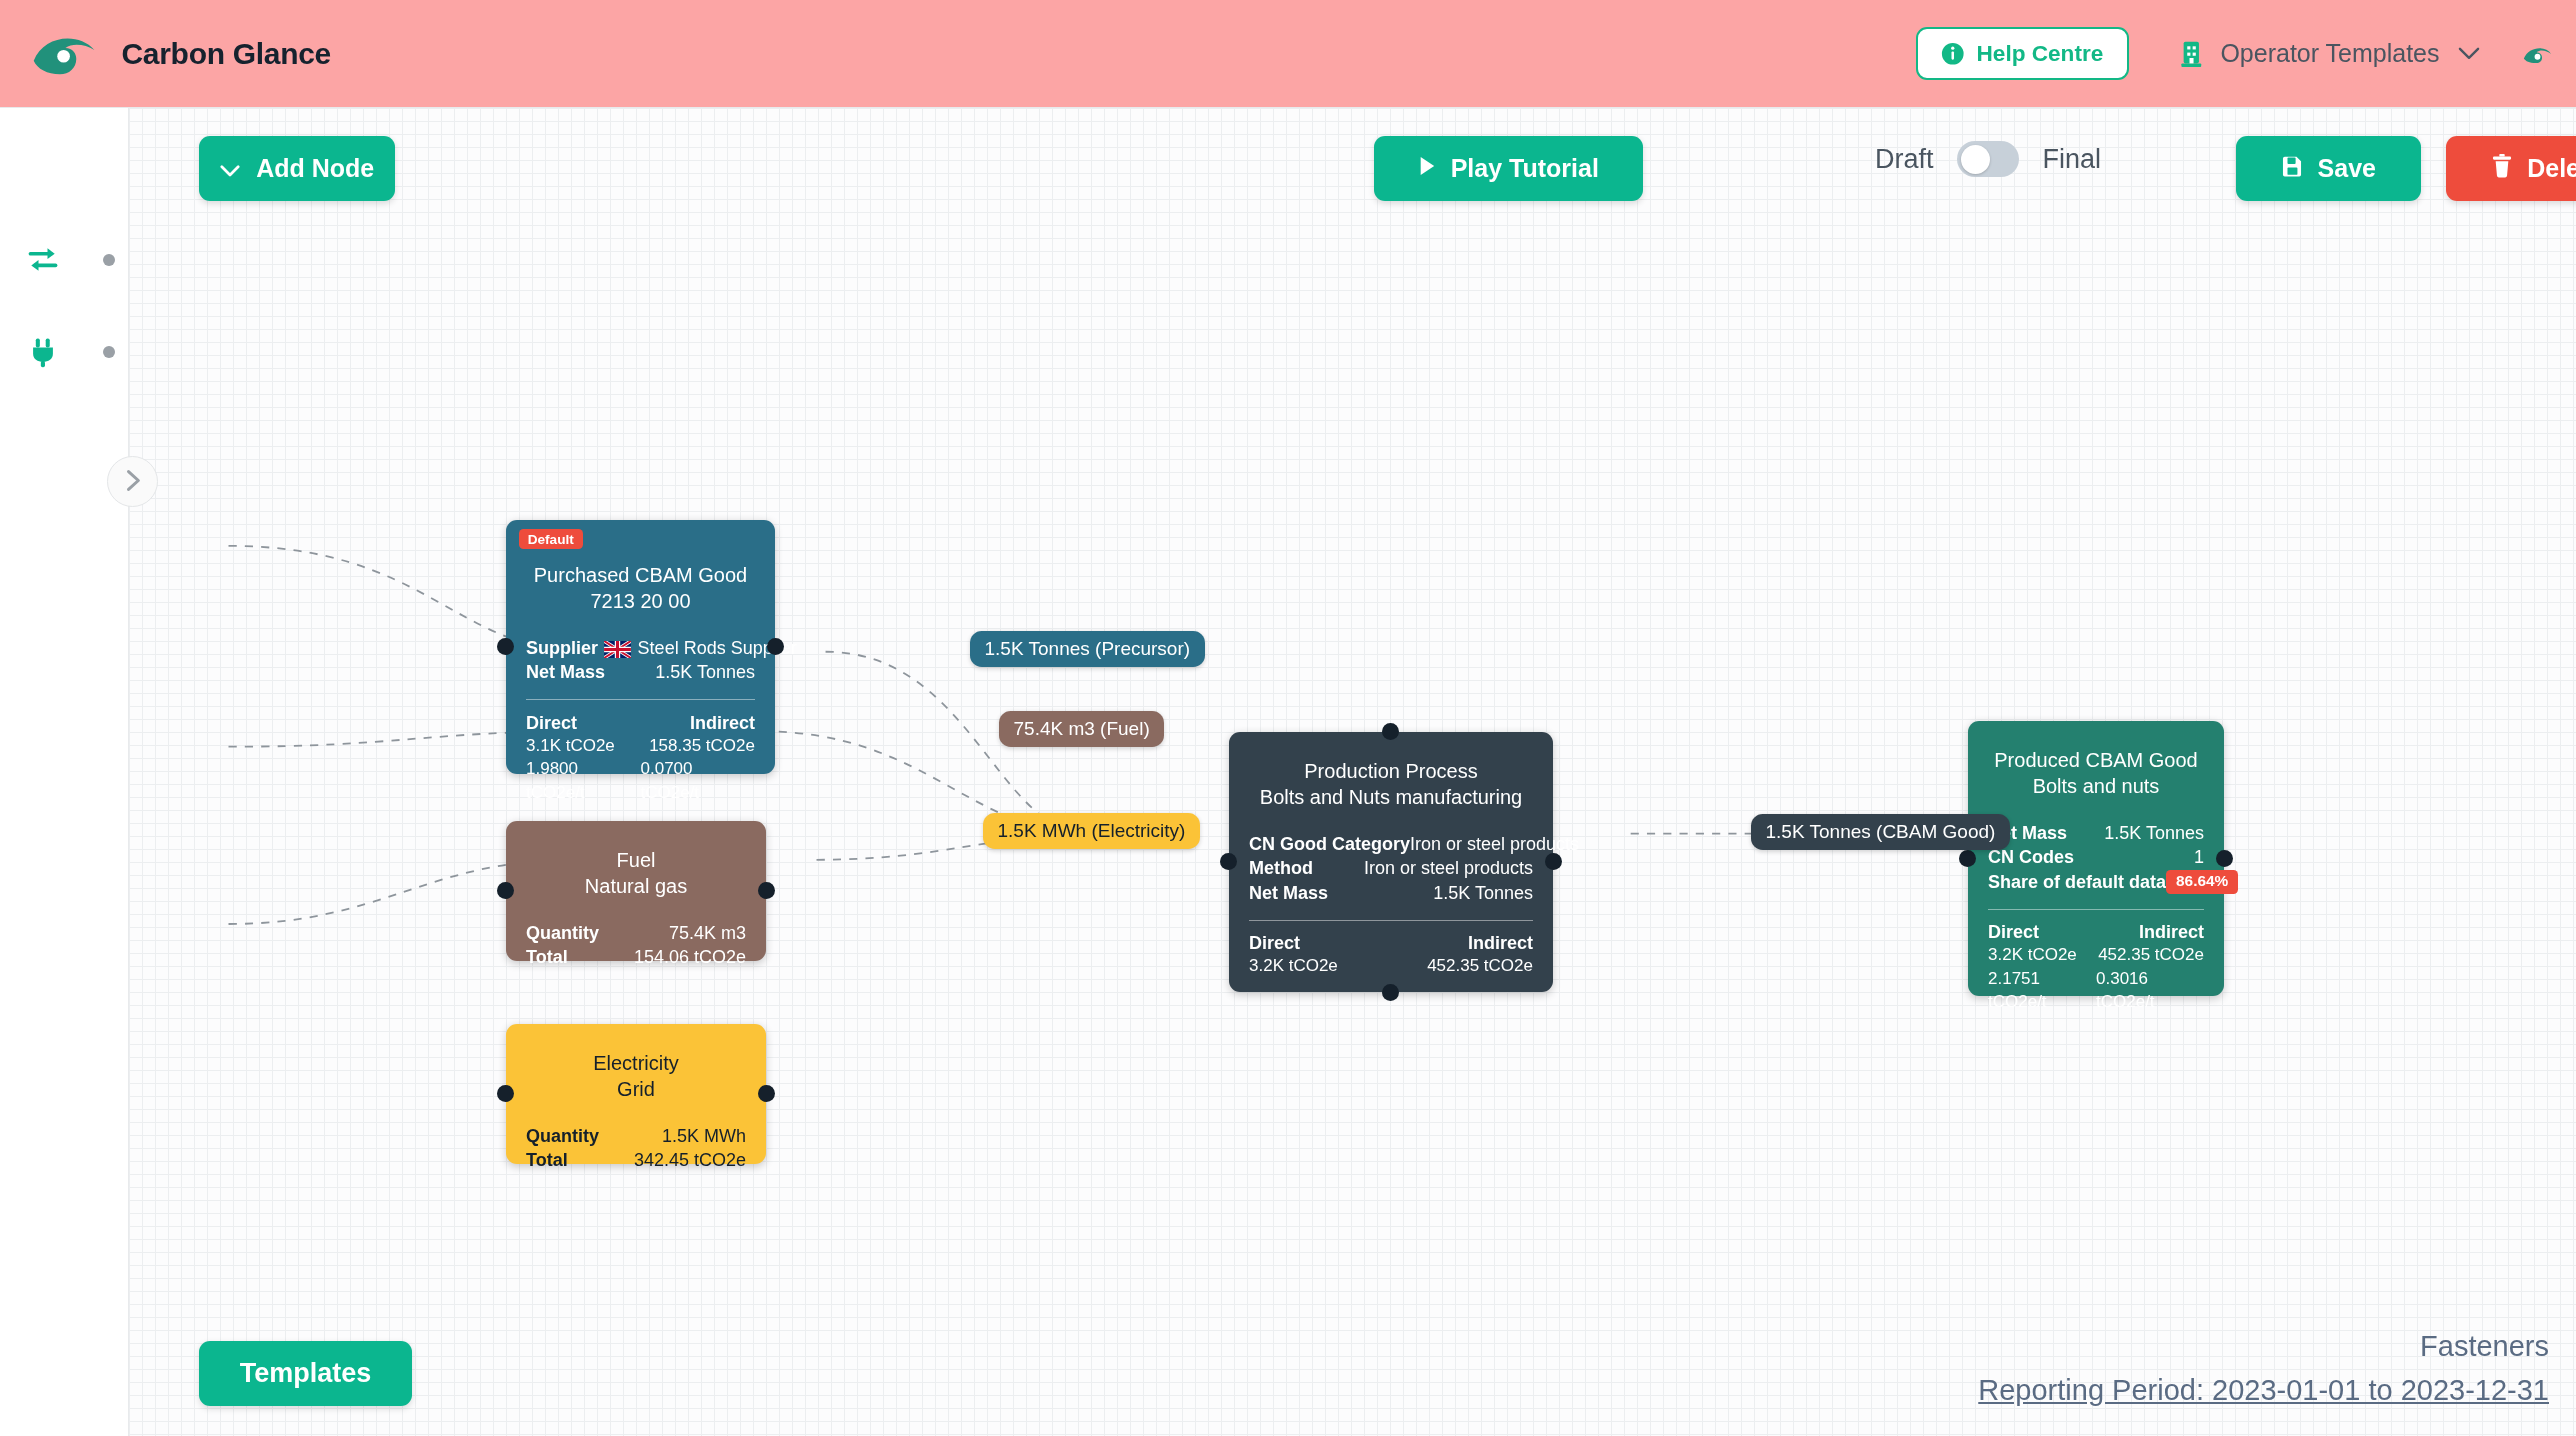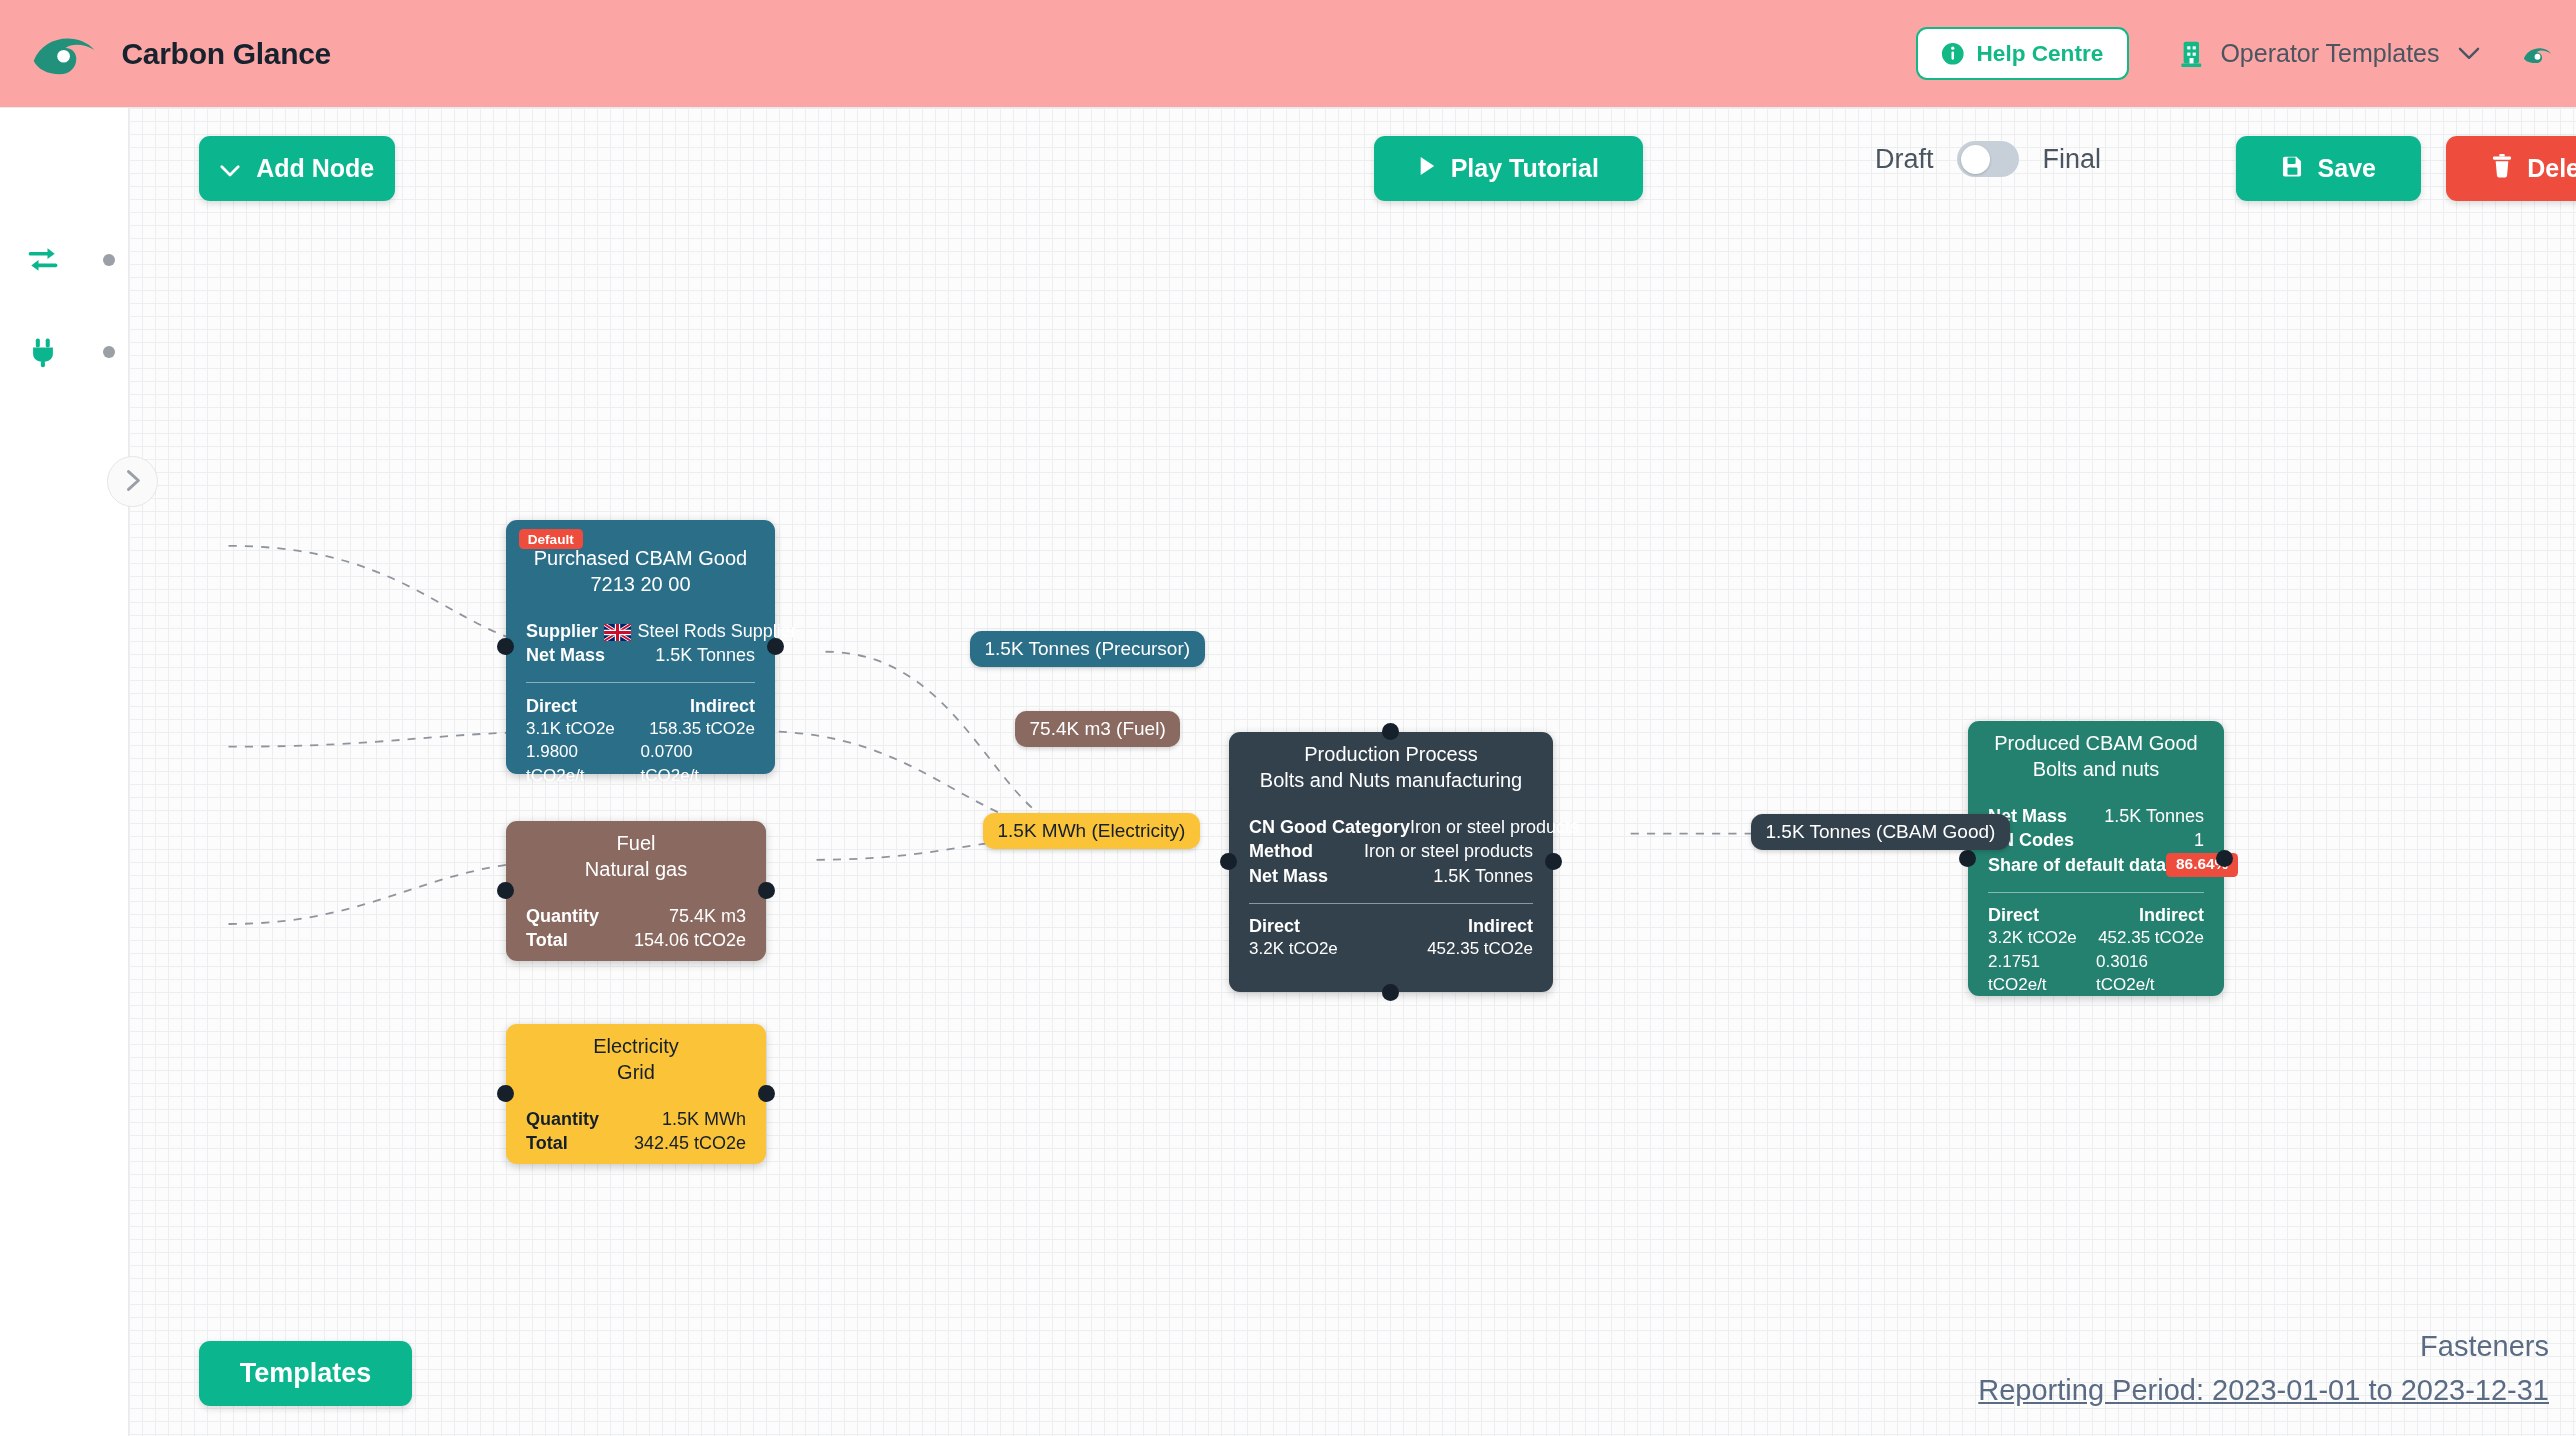--- a/index.html
+++ b/index.html
@@ -137,21 +137,21 @@
   .edges-svg {
     position: absolute; left: 0; top: 0;
     width: 2447px; height: 1329px;
     pointer-events: none;
   }
   .node {
     position: absolute;
     border-radius: 11px;
     box-shadow: 0 2.7px 8.1px rgba(0,0,0,0.20);
     color: #ffffff;
-    padding: 11px 20px;
+    padding: 28px 20px;
     cursor: pointer;
   }
   .node .n-kind {
     text-align: center; font-size: 20px; font-weight: normal;
     line-height: 1.18;
   }
   .node .n-name {
     text-align: center; font-size: 20px; font-weight: normal;
     line-height: 1.3;
   }
@@ -212,21 +212,21 @@
     position: absolute;
     border-radius: 11.8px;
     padding: 7.2px 14.5px;
     font-size: 19px;
     color: #ffffff;
     white-space: nowrap;
     box-shadow: 0 1.8px 4.5px rgba(0,0,0,0.16);
     cursor: pointer;
   }
   .el-precursor { background: #2a6e88; }
-  .el-fuel      { background: #8a6a60; margin-left: 16px; }
+  .el-fuel      { background: #8a6a60; }
   .el-elec      { background: #fbc337; color: #15202b; }
   .el-cbam      { background: #33414c; }
 
   
   .canvas-footer {
     position: absolute; right: 27px; bottom: 25px;
     text-align: right; color: #5a6b83;
   }
   .cf-title { font-size: 29px; line-height: 1.5; }
   .cf-period {

